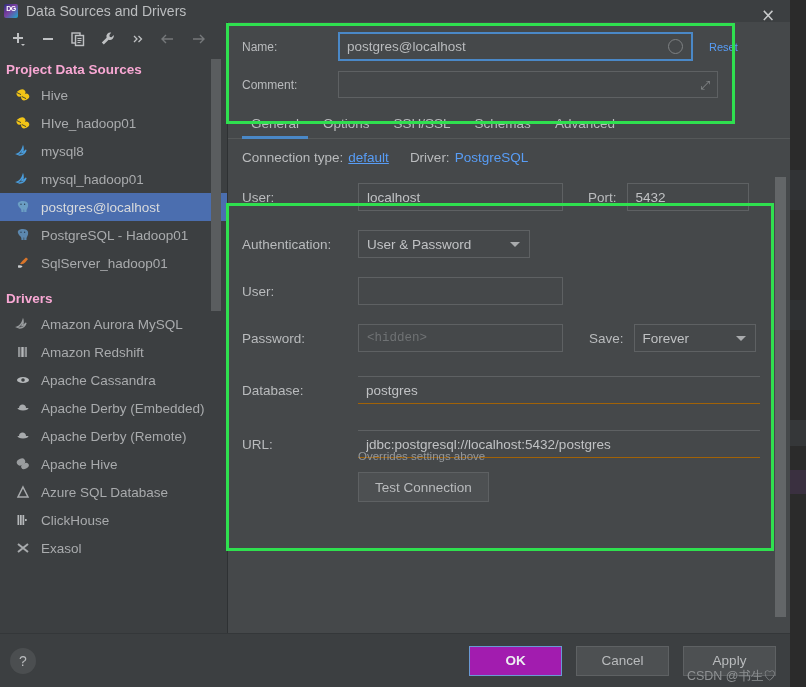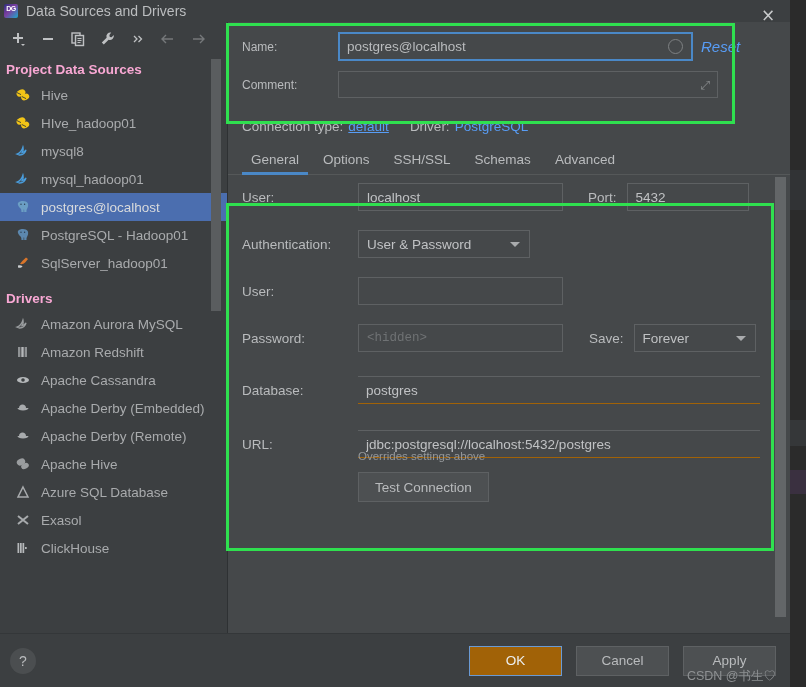--- a/index.html
+++ b/index.html
@@ -160,23 +160,22 @@
     border: 1px solid #7e8183; border-radius: 50%;
     pointer-events: none;
   }
   #comment-field { width: 380px; }
   #comment-expand {
     position: absolute; right: 8px; top: 7px;
     color: #8a8d8f; font-size: 12px; pointer-events: none;
     font-family: "DejaVu Sans", sans-serif;
   }
   #reset-link {
-    color: #589df6; font-size: 15px; cursor: pointer;
-    margin-left: 8px;
-    font-style: italic;
+    color: #589df6; font-size: 11px; cursor: pointer;
+    margin-left: 16px;
   }
 
   
   #tabs {
     display: flex; align-items: flex-end;
     padding-left: 14px;
     border-bottom: 1px solid #555859;
     height: 31px; flex: 0 0 31px;
   }
   .tab {
@@ -273,22 +272,22 @@
     margin-left: auto; margin-right: 14px;
     display: flex; gap: 14px;
   }
   .dlg-btn {
     height: 30px; min-width: 93px;
     border: 1px solid #5e6163; background: #4d5052;
     color: #b9bbbd; font-size: 13.5px; cursor: pointer;
     font-family: "Liberation Sans", sans-serif;
   }
   .dlg-btn.primary {
-    background: #a16207; border: 1px solid #6a9ad4;
-    color: #eceff1; font-weight: normal;
+    background: #a21caf; border: 1px solid #6a9ad4;
+    color: #eceff1; font-weight: bold;
   }
   #watermark {
     position: absolute; right: 14px; bottom: 2px;
     color: #8e9193; font-size: 12.5px;
     pointer-events: none;
   }
 
   
   #backdrop {
     position: absolute; left: 790px; top: 0;
@@ -503,36 +502,36 @@
               <svg width="16" height="14" viewBox="0 0 16 14">
                   <path d="M8 2L13 12H3z" fill="none" stroke="#a8abad" stroke-width="1.5"></path>
                 </svg>
             </span>
             <span>Azure SQL Database</span>
           </div>
 
           <div class="sb-item">
             <span class="sb-ico">
               <svg width="16" height="14" viewBox="0 0 16 14">
-                  <path d="M3 3l10 8M13 3L3 11" stroke="#a8abad" stroke-width="2"></path>
-                </svg>
-            </span>
-            <span>Exasol</span>
-          </div>
-
-          <div class="sb-item">
-            <span class="sb-ico">
-              <svg width="16" height="14" viewBox="0 0 16 14">
                   <rect x="2.5" y="2" width="1.7" height="10" fill="#b5b8ba"></rect>
                   <rect x="5" y="2" width="1.7" height="10" fill="#b5b8ba"></rect>
                   <rect x="7.5" y="2" width="1.7" height="10" fill="#b5b8ba"></rect>
                   <rect x="10" y="6" width="1.7" height="2" fill="#b5b8ba"></rect>
                 </svg>
             </span>
             <span>ClickHouse</span>
+          </div>
+
+          <div class="sb-item">
+            <span class="sb-ico">
+              <svg width="16" height="14" viewBox="0 0 16 14">
+                  <path d="M3 3l10 8M13 3L3 11" stroke="#a8abad" stroke-width="2"></path>
+                </svg>
+            </span>
+            <span>Exasol</span>
           </div>
 
           <div id="sb-scroll"></div>
           <div id="sb-fade"></div>
         </div>
       </div>
 
       <div id="content">
 
         <div id="head-area">
@@ -546,33 +545,33 @@
           </div>
           <div class="row" style="margin-bottom:4px;">
             <div class="lbl" style="width:96px;">Comment:</div>
             <div id="comment-wrap">
               <input id="comment-field" class="fld" value="" style="">
               <div id="comment-expand">⤢</div>
             </div>
           </div>
         </div>
 
-        <div id="conn-line">
-          <span>Connection type:</span>
-          <span id="conn-default">default</span>
-          <span id="driver-label">Driver:</span>
-          <span id="driver-value">PostgreSQL</span>
-        </div>
-
         <div id="tabs">
           <div class="tab active">General</div>
           <div class="tab">Options</div>
           <div class="tab">SSH/SSL</div>
           <div class="tab">Schemas</div>
           <div class="tab">Advanced</div>
+        </div>
+
+        <div id="conn-line">
+          <span>Connection type:</span>
+          <span id="conn-default">default</span>
+          <span id="driver-label">Driver:</span>
+          <span id="driver-value">PostgreSQL</span>
         </div>
 
         <div id="form">
 
           <div class="frow">
             <div class="flabel">User:</div>
             <input class="inp" style="width: 205px;" value="localhost">
             <div class="flabel" style="width:auto;flex:0 0 auto;margin-left:25px;margin-right:10px;">Port:</div>
             <input class="inp" style="width: 122px;" value="5432">
           </div>

